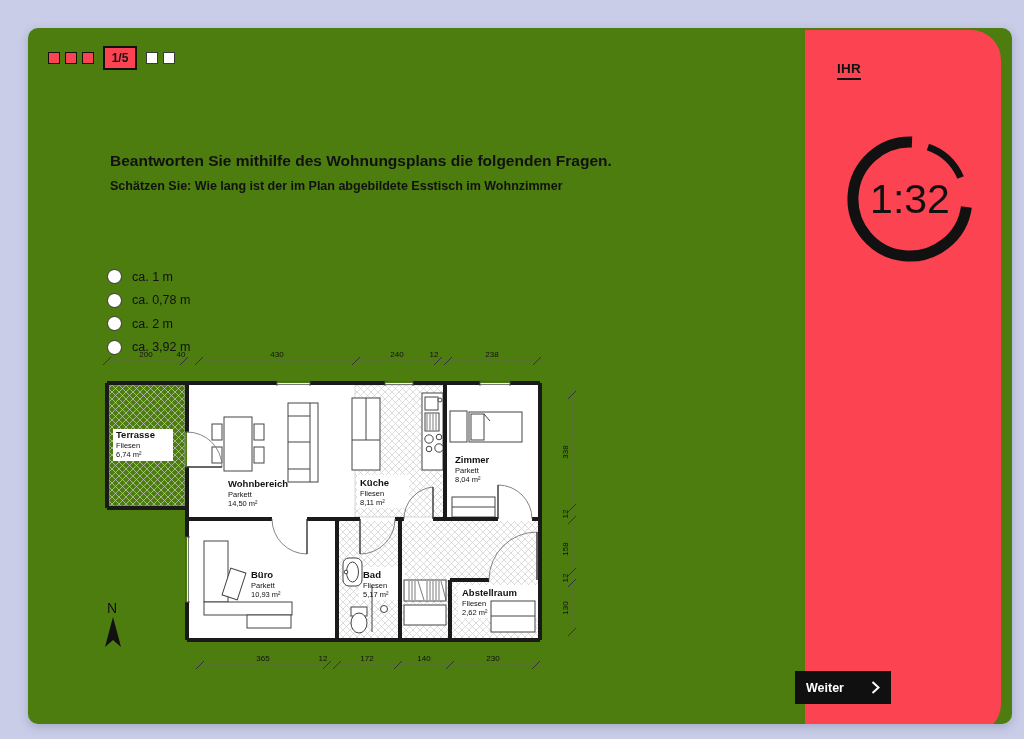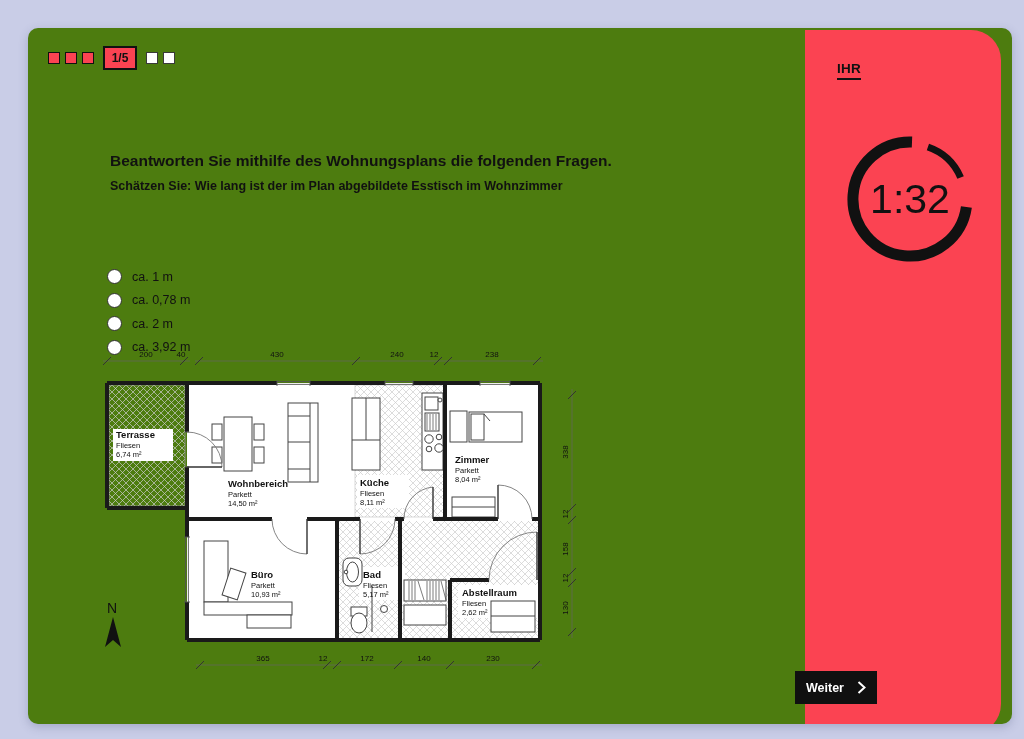--- a/index.html
+++ b/index.html
@@ -41,21 +41,21 @@
   #sidebar{
     position:absolute;left:777px;top:2px;width:196px;height:704px;
     background:var(--accent);border-radius:0 30px 30px 0;
   }
   #logo{position:absolute;left:32px;top:30px;font-size:13.5px;font-weight:bold;letter-spacing:.3px;line-height:17px;color:#111;}
   #logo span{display:inline-block;border-bottom:2px solid #111;padding-bottom:1px;}
   #timer{position:absolute;left:40px;top:104px;}
   #timer text{font-size:41px;fill:#111;}
   
   #next-btn{
-    position:absolute;left:795px;top:671px;width:82px;height:33px;
+    position:absolute;left:795px;top:671px;width:96px;height:33px;
     background:var(--btn-bg);border:none;display:flex;align-items:center;
     justify-content:space-between;padding:0 11px;cursor:pointer;
   }
   #next-btn .lbl{color:#fff;font-size:12.5px;font-weight:bold;font-family:"Liberation Sans",sans-serif;}
   
   #plan{position:absolute;left:95px;top:345px;}
   #plan text{font-family:"Liberation Sans",sans-serif;fill:#111;}
   .rname{font-size:9.5px;font-weight:bold;}
   .rsub{font-size:7.5px;fill:#222;}
   .dim{font-size:8px;fill:#222;}

